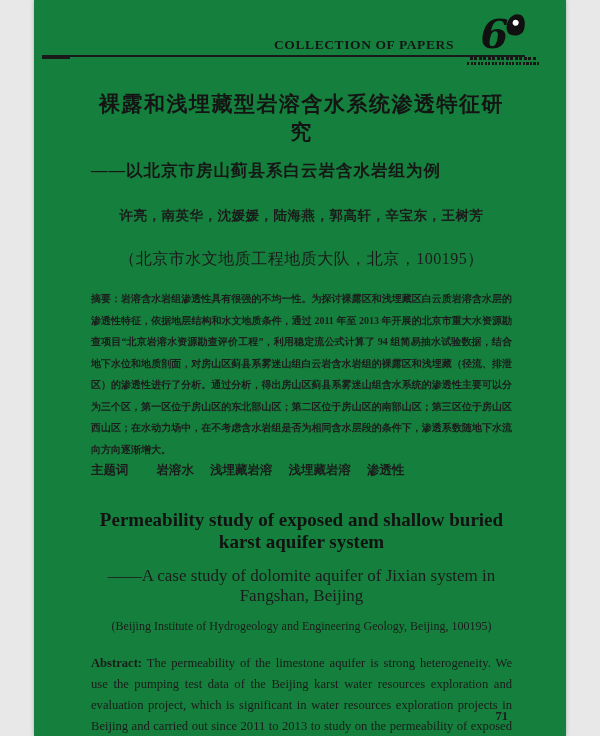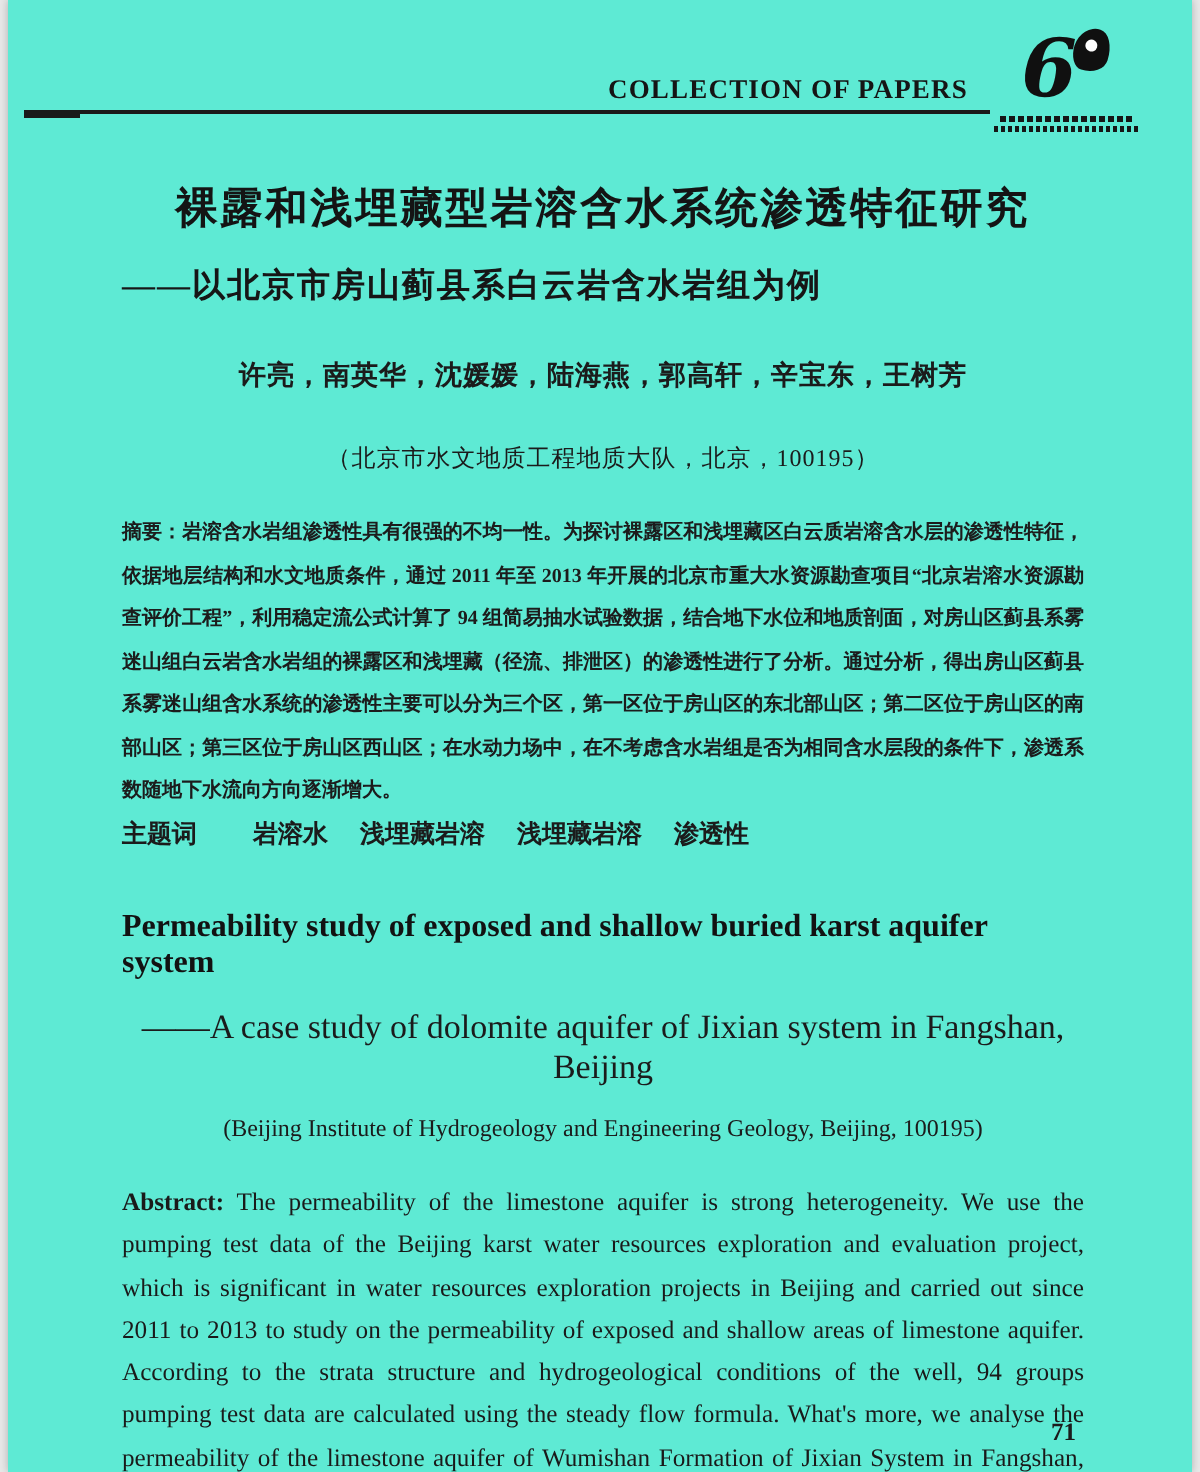--- a/index.html
+++ b/index.html
@@ -1,20 +1,20 @@
 <!DOCTYPE html>
 <html><head>
 <meta charset="utf-8">
 <style>
   html,body { margin:0; padding:0; background:#e8e8e8; }
   .page {
     position:relative;
-    width:592px; height:736px;
+    width:532px; height:736px;
     margin:0 auto;
-    background:#5eead4;
+    background:#15803d;
     color:#1b1b1b;
     font-family:"Liberation Serif","DejaVu Serif",serif;
     overflow:hidden;
     box-shadow:0 0 4px rgba(0,0,0,.25);
   }
 
   
   .journal-header { position:absolute; top:0; left:0; right:0; height:70px; }
   .collection-label {
     position:absolute; top:37px; right:112px;
@@ -64,35 +64,35 @@
   }
   .cn-subtitle {
     text-align:left; font-size:16.5px; font-weight:700; letter-spacing:1px;
     margin:14px 0 0 0; color:#161616;
   }
   .cn-authors {
     text-align:center; font-size:13.5px; font-weight:600; letter-spacing:.5px;
     margin:25px 0 0 0;
   }
   .cn-affiliation {
-    text-align:center; font-size:12px; margin:24px 0 0 0; letter-spacing:.5px;
+    text-align:center; font-size:16px; margin:24px 0 0 0; letter-spacing:.5px;
   }
 
   .cn-abstract {
     margin:18px 0 0 0; font-size:10px; line-height:21.5px;
     text-align:justify; font-weight:600; color:#1c1c1c;
   }
   .cn-abstract-label { font-weight:700; }
 
   .cn-keywords { margin:0; font-size:12.5px; line-height:21.5px; font-weight:600; }
   .cn-keywords-label { font-weight:700; margin-right:28px;margin-top:45px; }
   .kw { margin-right:16px; }
 
   .en-title {
-    text-align:left; font-size:16px; font-weight:700; margin:27px 0 0 0;
+    text-align:center; font-size:19px; font-weight:700; margin:27px 0 0 0;
     color:#121212;
   }
   .en-subtitle { text-align:center; font-size:17px; margin:13px 0 0 0; }
   .en-authors { text-align:center; font-size:13.5px; line-height:23px; margin:20px 0 0 0; }
   .en-affiliation { text-align:center; font-size:12px; margin:13px 0 0 0; }
 
   .en-abstract {
     margin:19px 0 0 0; font-size:12.6px; line-height:21.3px;
     text-align:justify; color:#1a1a1a;
   }

